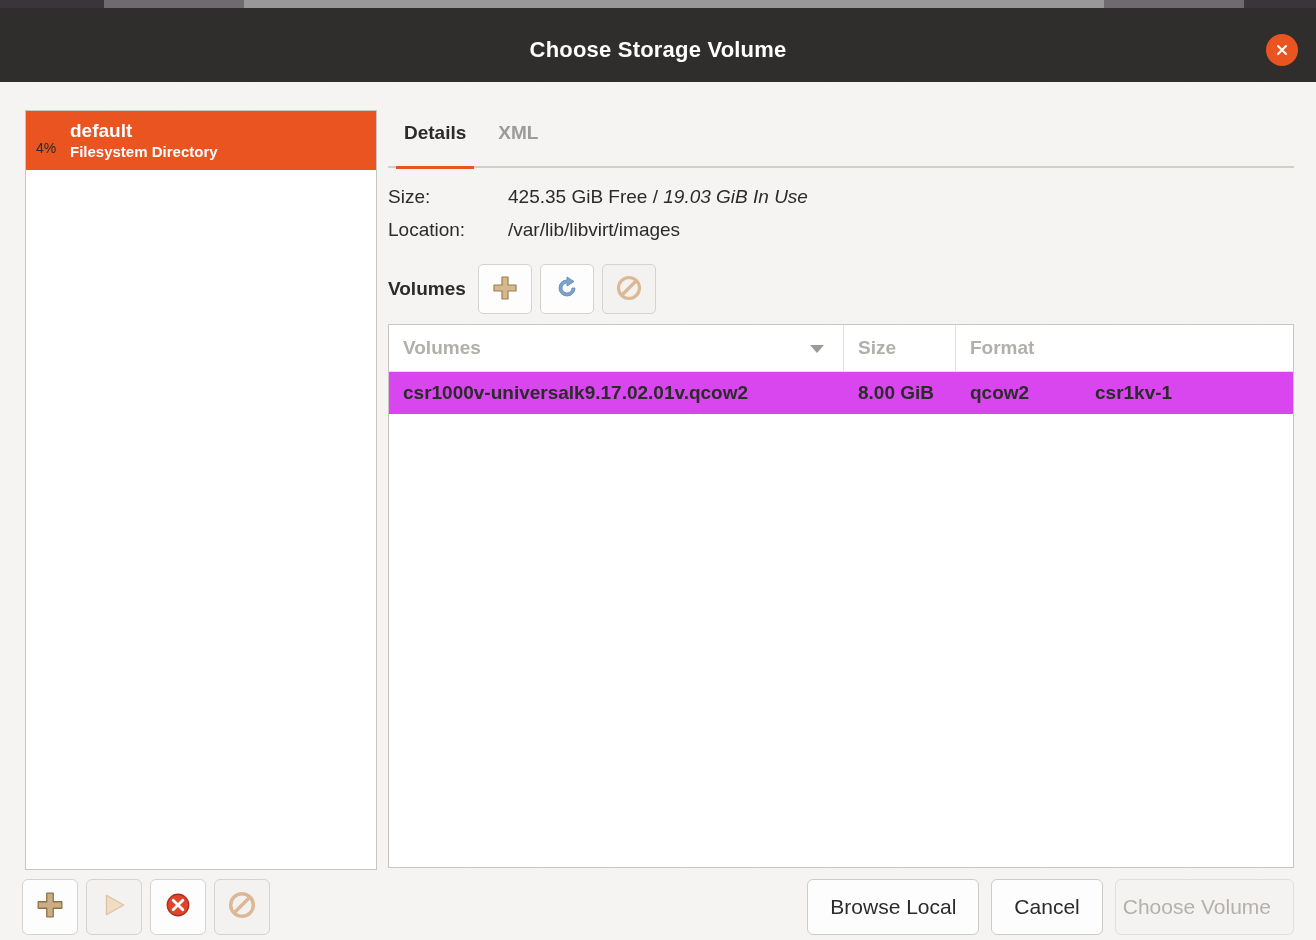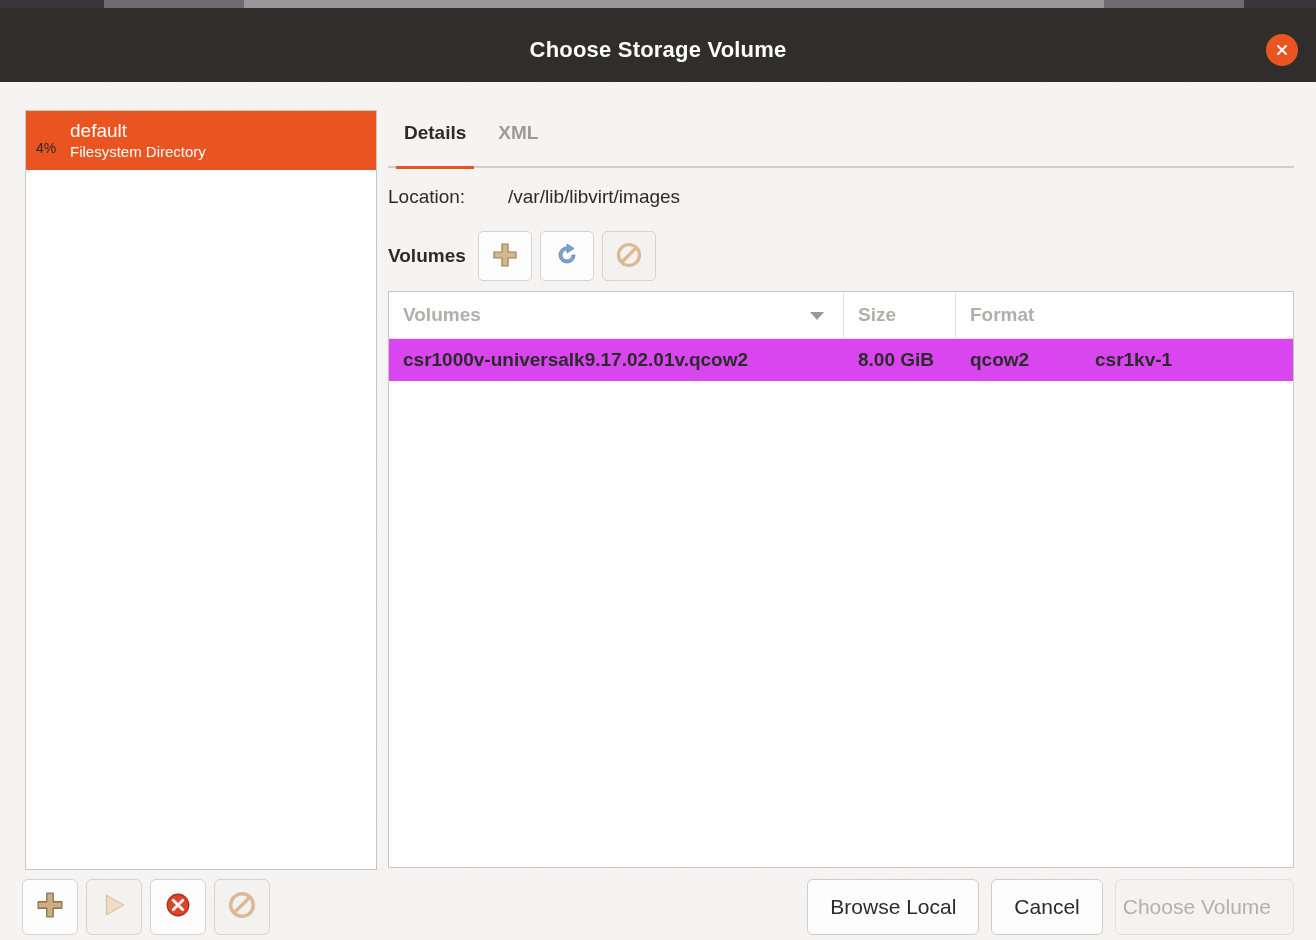--- a/index.html
+++ b/index.html
@@ -112,20 +112,21 @@
     width: 34px;
     flex: 0 0 34px;
     text-align: left;
     padding-top: 14px;
   }
   .pool-text {
     display: flex;
     flex-direction: column;
     justify-content: flex-start;
     line-height: 1.18;
+    font-weight: bold;
   }
   .pool-name {
     color: #ffffff;
     font-size: 19px;
   }
   .pool-type {
     color: #ffffff;
     font-size: 15px;
   }
 
@@ -376,20 +377,27 @@
 
       <div class="tabs">
         <button class="tab active">Details</button>
         <button class="tab inactive">XML</button>
         <div class="tabs-underline">
           <div class="active-bar"></div>
         </div>
       </div>
 
       <div class="detail-rows">
+        <div class="detail-row">
+          <div class="detail-label">Size:</div>
+          <div class="detail-value">
+            <span>425.35 GiB Free /</span>
+            <span class="inuse">19.03 GiB In Use</span>
+          </div>
+        </div>
         <div class="detail-row">
           <div class="detail-label">Location:</div>
           <div class="detail-value">/var/lib/libvirt/images</div>
         </div>
       </div>
 
       <div class="volumes-bar">
         <div class="volumes-label">Volumes</div>
 
         <button class="iconbtn">

